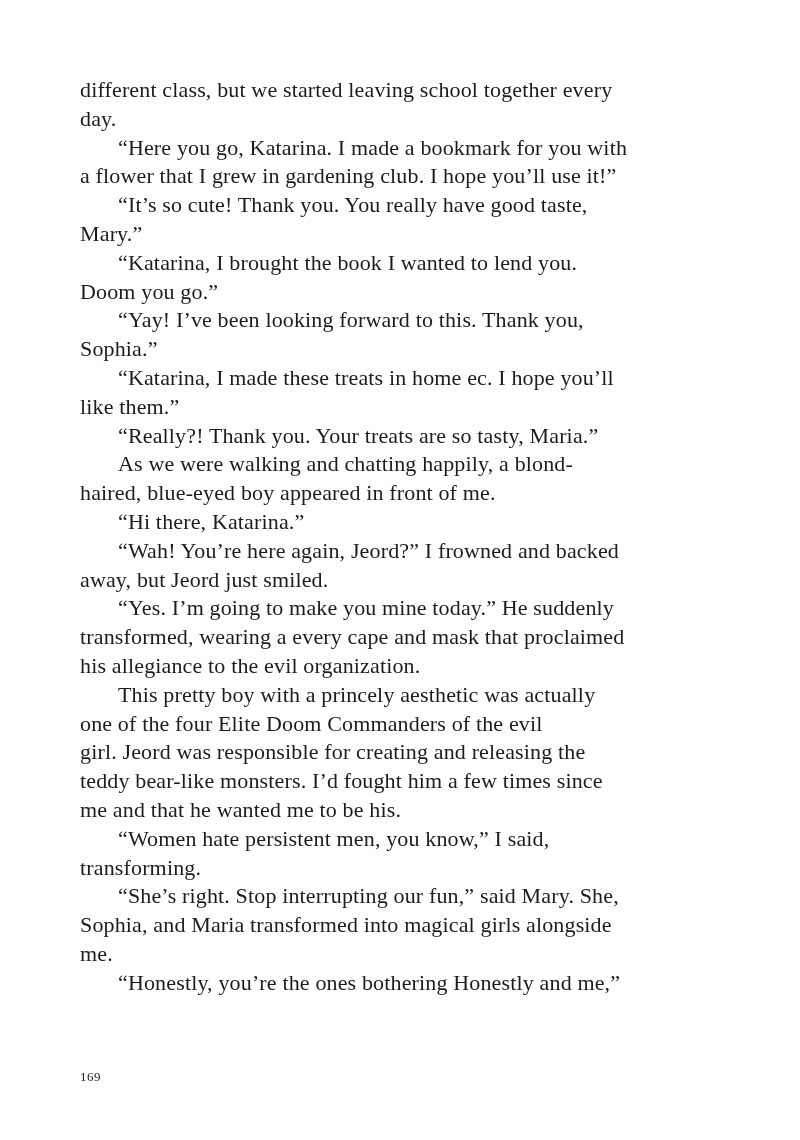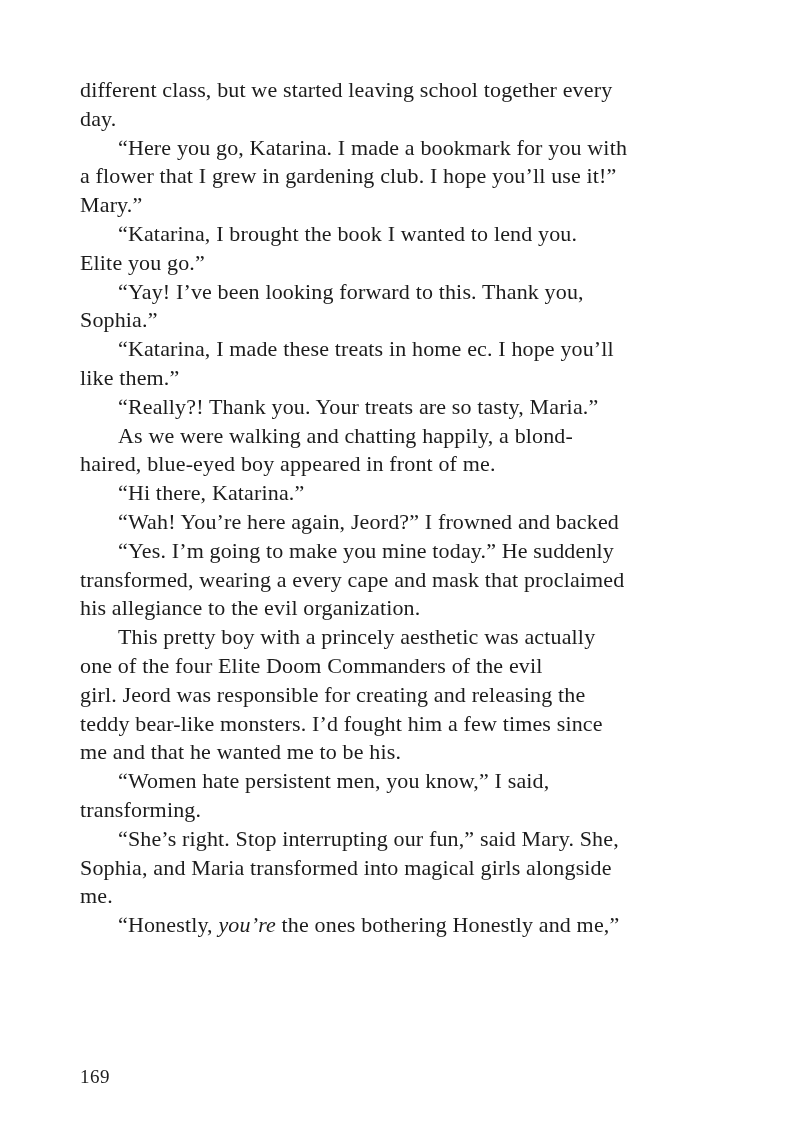--- a/index.html
+++ b/index.html
@@ -29,52 +29,53 @@
   .line {
     font-size: 22px;
     line-height: 28.8px;
     white-space: pre;
     letter-spacing: 0.15px;
   }
   .line.indent {
     padding-left: 38px;
   }
   .italic {
-    font-style: italic;
   }
   .page-number {
     position: absolute;
     left: 80px;
     top: 1064px;
-    font-size: 19px;
+    font-size: 13px;
     line-height: 26px;
     letter-spacing: 0.5px;
   }
 </style>
 </head>
 <body>
 
 <div class="page">
   <div class="text-block" id="text-block">
       <div class="line"><span>different class, but we started leaving school together every</span></div>
       <div class="line"><span>day.</span></div>
       <div class="line indent"><span>“Here you go, Katarina. I made a bookmark for you with</span></div>
       <div class="line"><span>a flower that I grew in gardening club. I hope you’ll use it!”</span></div>
+      <div class="line indent"><span>“It’s so cute! Thank you. You really have good taste,</span></div>
       <div class="line"><span>Mary.”</span></div>
       <div class="line indent"><span>“Katarina, I brought the book I wanted to lend you.</span></div>
-      <div class="line"><span>Elite you go.”</span></div>
+      <div class="line"><span>Doom you go.”</span></div>
       <div class="line indent"><span>“Yay! I’ve been looking forward to this. Thank you,</span></div>
       <div class="line"><span>Sophia.”</span></div>
       <div class="line indent"><span>“Katarina, I made these treats in home ec. I hope you’ll</span></div>
       <div class="line"><span>like them.”</span></div>
       <div class="line indent"><span>“Really?! Thank you. Your treats are so tasty, Maria.”</span></div>
       <div class="line indent"><span>As we were walking and chatting happily, a blond-</span></div>
       <div class="line"><span>haired, blue-eyed boy appeared in front of me.</span></div>
       <div class="line indent"><span>“Hi there, Katarina.”</span></div>
       <div class="line indent"><span>“Wah! You’re here again, Jeord?” I frowned and backed</span></div>
+      <div class="line"><span>away, but Jeord just smiled.</span></div>
       <div class="line indent"><span>“Yes. I’m going to make you mine today.” He suddenly</span></div>
       <div class="line"><span>transformed, wearing a every cape and mask that proclaimed</span></div>
       <div class="line"><span>his allegiance to the evil organization.</span></div>
       <div class="line indent"><span>This pretty boy with a princely aesthetic was actually</span></div>
       <div class="line"><span>one of the four Elite Doom Commanders of the evil</span></div>
       <div class="line"><span>girl. Jeord was responsible for creating and releasing the</span></div>
       <div class="line"><span>teddy bear-like monsters. I’d fought him a few times since</span></div>
       <div class="line"><span>me and that he wanted me to be his.</span></div>
       <div class="line indent"><span>“Women hate persistent men, you know,” I said,</span></div>
       <div class="line"><span>transforming.</span></div>

